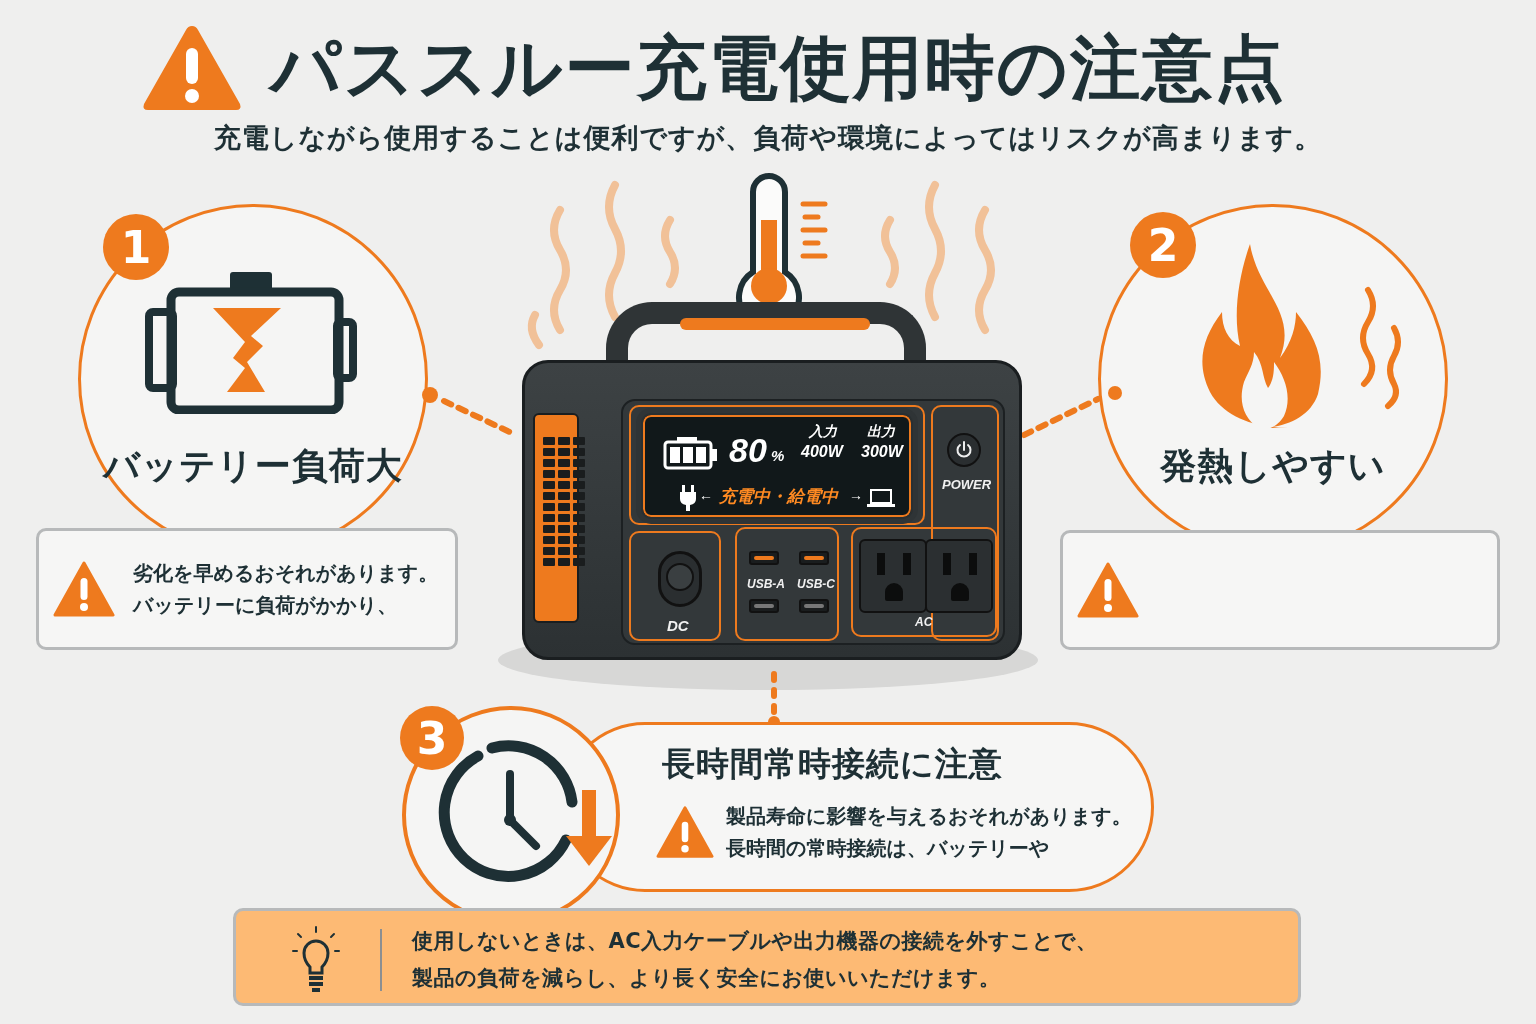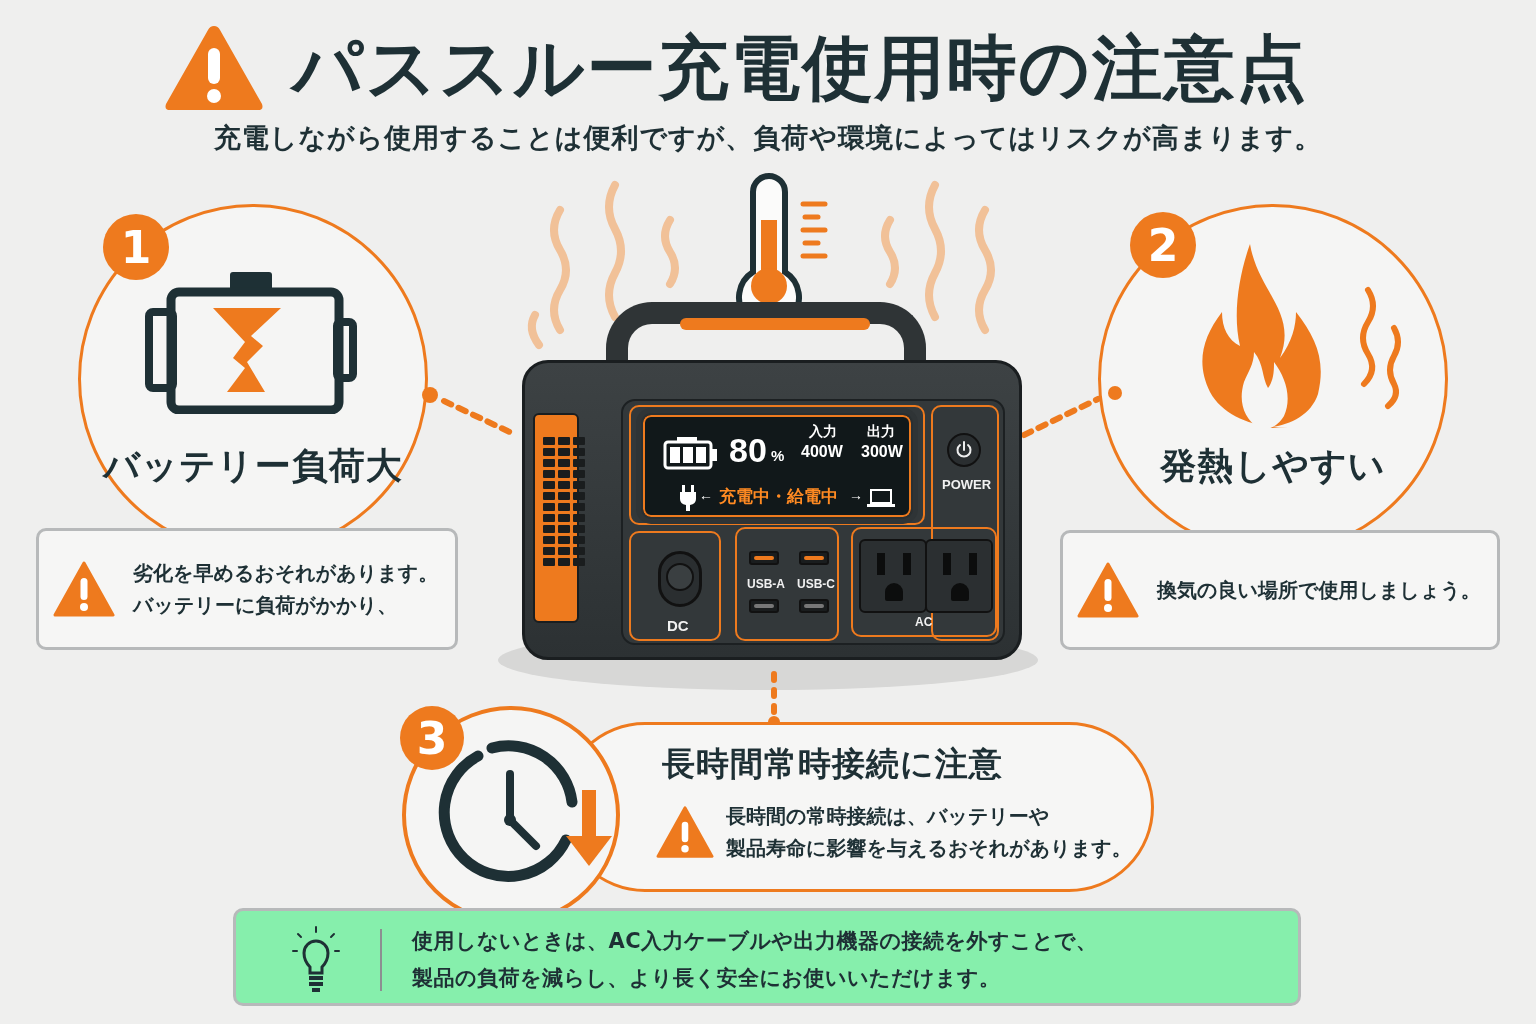--- a/index.html
+++ b/index.html
@@ -6,21 +6,21 @@
   html, body { width: 1536px; height: 1024px; overflow: hidden; }
   body {
     background: #efefee;
     font-family: "DejaVu Sans", "Liberation Sans", sans-serif;
     color: #1e2e33;
     position: relative;
   }
   .abs { position: absolute; }
 
   
-  .title-row { left: 162px; top: 18px; height: 100px; display: flex; align-items: center; }
+  .title-row { left: 140px; top: 18px; height: 100px; display: flex; align-items: center; }
   .title-text { font-size: 70px; font-weight: bold; color: #1e3035; letter-spacing: 2px; margin-left: 26px; line-height: 1; }
   .subtitle { left: 0; width: 1536px; top: 120px; text-align: center; font-size: 27px; font-weight: bold; color: #1e3035; letter-spacing: 1px; }
 
   
   .circle {
     border: 3px solid #ee7a1e; border-radius: 50%; background: #f5f5f4;
   }
   .num-badge {
     width: 66px; height: 66px; border-radius: 50%; background: #ee7a1e; color: #fff;
     font-size: 44px; font-weight: bold; display: flex; align-items: center; justify-content: center;
@@ -35,21 +35,21 @@
 
   
   .pill {
     border: 3px solid #ee7a1e; border-radius: 90px; background: #f6f6f5;
   }
   .pill-title { font-size: 33px; font-weight: bold; color: #1e3035; letter-spacing: 1px; }
   .pill-text { font-size: 20px; font-weight: bold; color: #1e3035; line-height: 1.6; }
 
   
   .tip-box {
-    border: 3px solid #b7b9ba; border-radius: 10px; background: #86efac;
+    border: 3px solid #b7b9ba; border-radius: 10px; background: #fdba74;
   }
   .tip-text { font-size: 21px; font-weight: bold; color: #1e3035; line-height: 1.75; letter-spacing: 0.5px; }
   .tip-divider { width: 2px; background: #8c8f91; }
 
   
   .device-body {
     background: linear-gradient(#3d4244, #2c3133); border: 3px solid #1a1e20; border-radius: 26px;
   }
   .screen {
     background: #11181a; border: 2px solid #2a2f31; border-radius: 10px;
@@ -144,35 +144,34 @@
   </g>
 </svg>
 <div class="abs circle-label" style="left:1098px;top:442px;width:350px;">発熱しやすい</div>
 <div class="abs note-box" style="left:1060px;top:530px;width:440px;height:120px;">
   <svg width="62" height="56" viewBox="0 0 62 56">
     <path d="M31 2 L60 54 L2 54 Z" fill="#ee7a1e" stroke="#ee7a1e" stroke-width="3" stroke-linejoin="round"></path>
     <rect x="27.5" y="17" width="7" height="22" rx="3.5" fill="#fff"></rect>
     <circle cx="31" cy="46" r="4" fill="#fff"></circle>
   </svg>
   <div class="note-text">
-    <div>換気の良い場所で使用しましょう。</div>
   </div>
 </div>
 
 <svg class="abs" style="left:1020px;top:385px;" width="110" height="60">
   <line x1="4" y1="50" x2="78" y2="14" stroke="#ee7a1e" stroke-width="6" stroke-dasharray="8 8" stroke-linecap="round"></line>
   <circle cx="95" cy="8" r="7" fill="#ee7a1e"></circle>
 </svg>
 
 <div class="abs" style="left:498px;top:630px;width:540px;height:60px;border-radius:50%;background:#d7d7d6;"></div>
 
 <div class="abs" style="left:606px;top:302px;width:320px;height:110px;border:22px solid #2f3436;border-bottom:none;border-radius:46px 46px 0 0;"></div>
 <div class="abs" style="left:680px;top:318px;width:190px;height:12px;background:#ee7a1e;border-radius:6px;"></div>
 
-<div class="abs device-body" style="left:522px;top:360px;width:500px;height:300px;">
+<div class="abs device-body" style="left:522px;top:360px;width:500px;height:300px;font-style:italic;">
 
   <div class="abs vent" style="left:8px;top:50px;width:46px;height:210px;">
     <div class="vent-grid">
       <span></span>
         <span></span>
         <span></span>
         <span></span>
         <span></span>
         <span></span>
       <span></span>
@@ -302,22 +301,22 @@
   <rect x="146" y="50" width="14" height="48" fill="#ee7a1e"></rect>
   <path d="M130 96 L176 96 L153 126 Z" fill="#ee7a1e"></path>
 </svg>
 <div class="abs pill-title" style="left:662px;top:742px;">長時間常時接続に注意</div>
 <svg class="abs" style="left:656px;top:804px;" width="58" height="56" viewBox="0 0 62 56">
   <path d="M31 2 L60 54 L2 54 Z" fill="#ee7a1e" stroke="#ee7a1e" stroke-width="3" stroke-linejoin="round"></path>
   <rect x="27.5" y="17" width="7" height="22" rx="3.5" fill="#fff"></rect>
   <circle cx="31" cy="46" r="4" fill="#fff"></circle>
 </svg>
 <div class="abs pill-text" style="left:726px;top:800px;">
+  <div>製品寿命に影響を与えるおそれがあります。</div>
   <div>長時間の常時接続は、バッテリーや</div>
-  <div>製品寿命に影響を与えるおそれがあります。</div>
 </div>
 
 <div class="abs tip-box" style="left:233px;top:908px;width:1068px;height:98px;">
   <svg class="abs" style="left:52px;top:14px;" width="56" height="70">
     <g stroke="#1e3035" stroke-width="2" stroke-linecap="round">
       <line x1="28" y1="2" x2="28" y2="7"></line>
         <line x1="10" y1="9" x2="13" y2="12"></line>
         <line x1="46" y1="9" x2="43" y2="12"></line>
       <line x1="5" y1="26" x2="9" y2="26"></line>
         <line x1="47" y1="26" x2="51" y2="26"></line>

